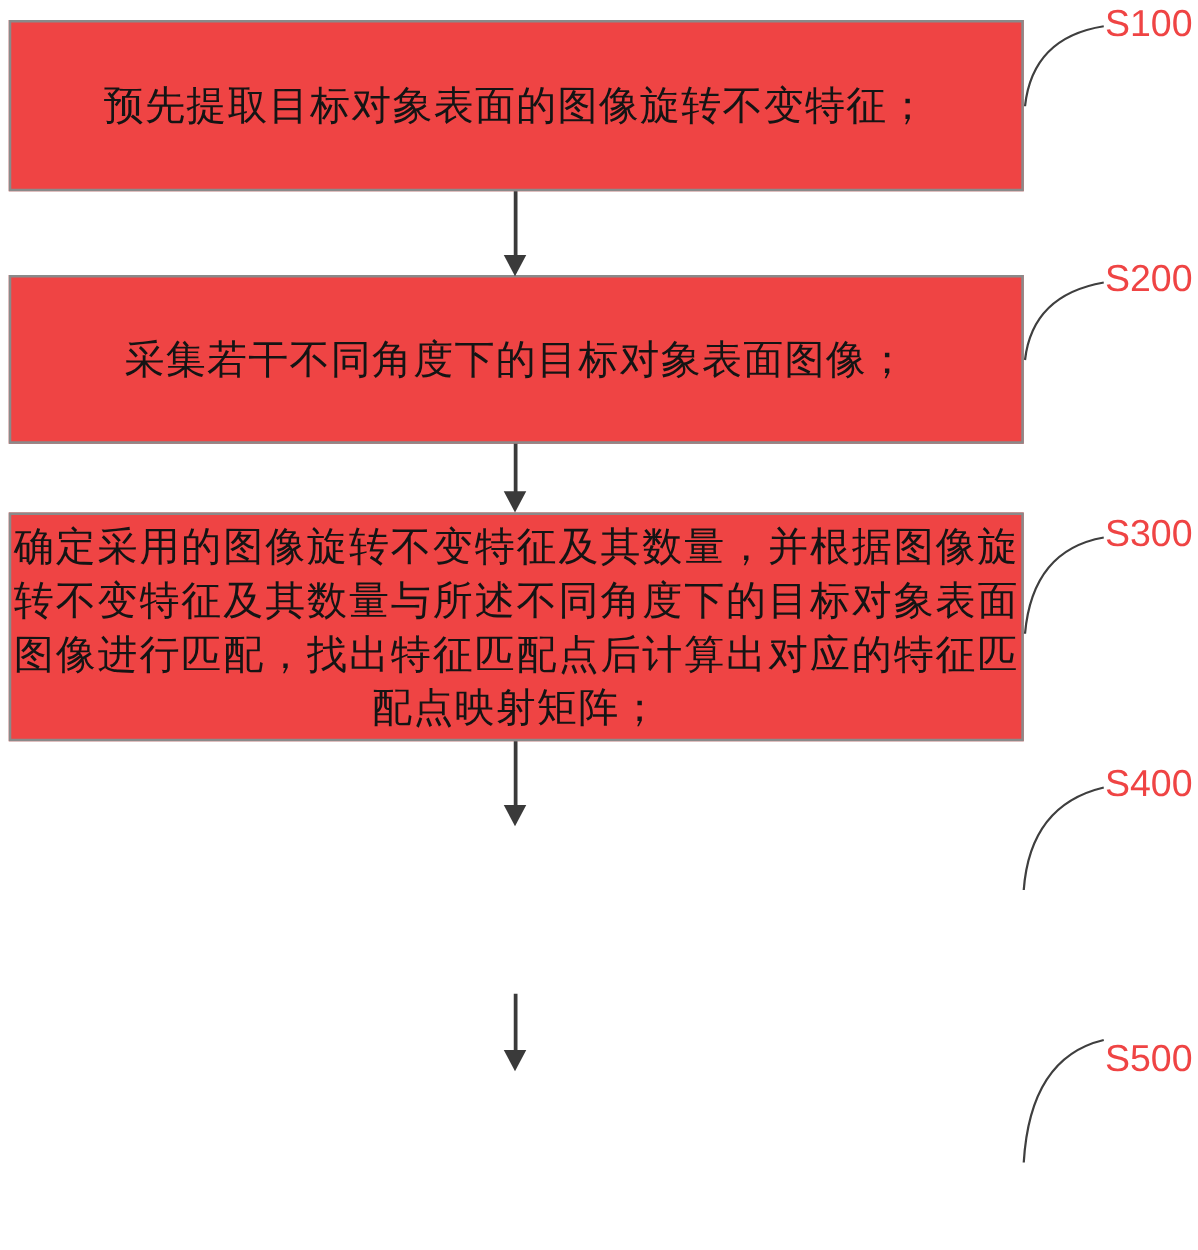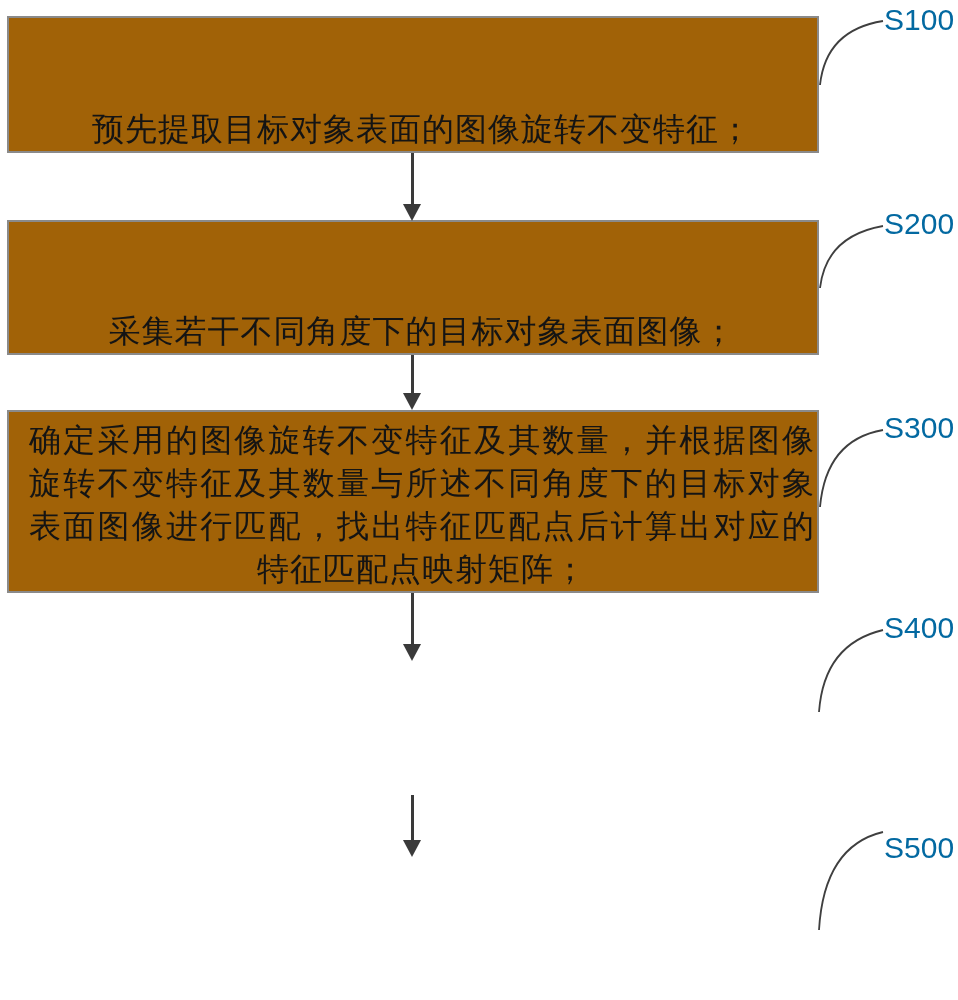--- a/index.html
+++ b/index.html
@@ -14,24 +14,23 @@
     background: #ffffff;
     overflow: hidden;
     font-family: "DejaVu Serif", "Liberation Serif", serif;
   }
   .step-box {
     position: absolute;
     left: 7px;
     width: 812px;
     box-sizing: border-box;
     border: 2px solid #8a8a8a;
-    background: #a16207;
+    background: #ef4444;
     display: flex;
-    align-items: flex-end;
-    padding-left: 18px;
+    align-items: center;
   }
   .step-text {
     width: 100%;
     padding: 0 2px;
     font-size: 32px;
     line-height: 43px;
     letter-spacing: 1px;
     color: #141414;
     text-align: justify;
     text-align-last: center;
@@ -69,21 +68,21 @@
   .arrow-2 { top: 355px; height: 55px; }
   .arrow-3 { top: 593px; height: 68px; }
   .arrow-4 { top: 795px; height: 62px; }
 
   .step-label {
     position: absolute;
     left: 884px;
     font-family: "Liberation Sans", sans-serif;
     font-size: 30px;
     line-height: 32px;
-    color: #0369a1;
+    color: #ef4444;
     white-space: nowrap;
   }
   .label-s100 { top: 4px; }
   .label-s200 { top: 208px; }
   .label-s300 { top: 412px; text-align: right; }
   .label-s400 { top: 612px; }
   .label-s500 { top: 832px; }
 
   .leader-overlay {
     position: absolute;

